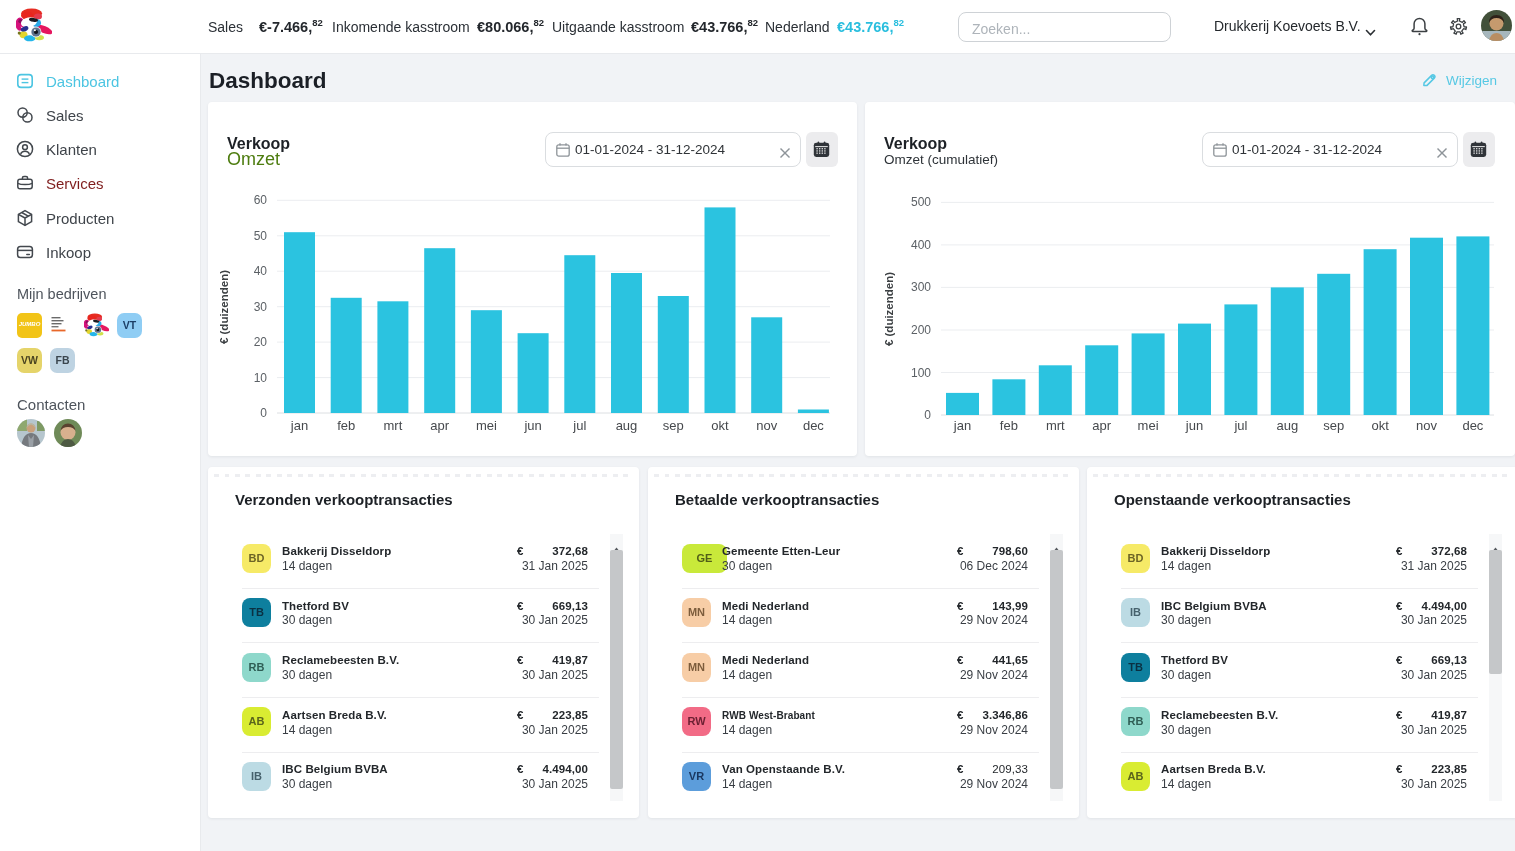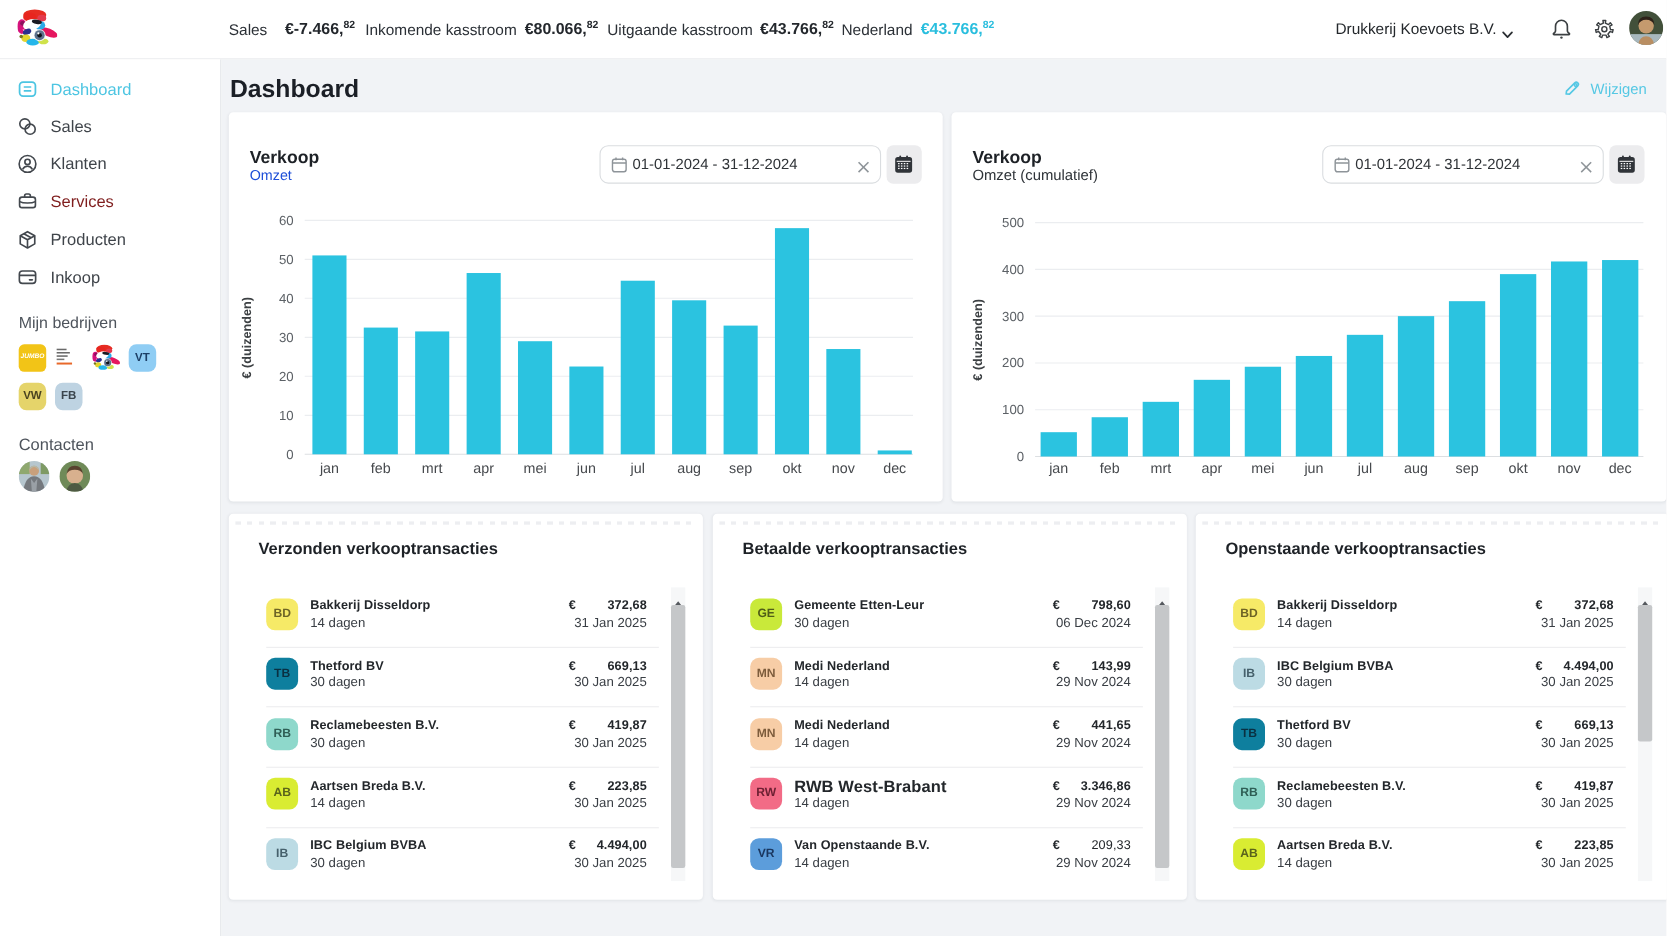--- a/index.html
+++ b/index.html
@@ -32,20 +32,23 @@
         <circle cx="18.9" cy="22.3" r="1" fill="#fff"></circle>
       </svg></div>
     <div class="abs" style="left:208px;top:19px;font-size:14px;color:#2b3036;line-height:16px">Sales</div>
     <div class="abs" style="left:332px;top:19px;font-size:14px;color:#2b3036;line-height:16px">Inkomende kasstroom</div>
     <div class="abs" style="left:552px;top:19px;font-size:14px;color:#2b3036;line-height:16px">Uitgaande kasstroom</div>
     <div class="abs" style="left:765px;top:19px;font-size:14px;color:#2b3036;line-height:16px">Nederland</div>
     <div class="abs" style="left:259px;top:19px;font-size:14.5px;font-weight:bold;color:#23272c;line-height:16px">€-7.466,<sup style="color:#23272c">82</sup></div>
     <div class="abs" style="left:477px;top:19px;font-size:14.5px;font-weight:bold;color:#23272c;line-height:16px">€80.066,<sup style="color:#23272c">82</sup></div>
     <div class="abs" style="left:691px;top:19px;font-size:14.5px;font-weight:bold;color:#23272c;line-height:16px">€43.766,<sup style="color:#23272c">82</sup></div>
     <div class="abs" style="left:837px;top:19px;font-size:14.5px;font-weight:bold;color:#29bede;line-height:16px">€43.766,<sup style="color:#29bede">82</sup></div>
+    <div class="abs" style="left:958px;top:12px;width:213px;height:30px;border:1px solid #ced2d6;border-radius:8px;background:#fff">
+      <div class="abs" style="left:13px;top:8px;font-size:14px;color:#aeb4ba;line-height:16px">Zoeken...</div>
+    </div>
     <div class="abs" style="left:1214px;top:18px;font-size:14px;color:#24282c;line-height:17px">Drukkerij Koevoets B.V.</div>
     <div class="abs" style="left:1365px;top:23px"><svg width="11" height="8" viewBox="0 0 11 8" fill="none" stroke="#2b2f33" stroke-width="1.6">
         <path d="M1.5 1.5 L5.5 5.8 L9.5 1.5" stroke-linecap="round" stroke-linejoin="round"></path>
       </svg></div>
     <div class="abs" style="left:1410px;top:16px"><svg width="19" height="20" viewBox="0 0 19 20" fill="none" stroke="#3c4043" stroke-width="1.5">
         <path d="M9.5 2.4 a5.4 5.4 0 0 1 5.4 5.4 v4.4 c0 .6 .4 1.2 1 1.6 l.7 .5 c.5 .4 .2 1.2 -.5 1.2 H2.9 c-.7 0 -1 -.8 -.5 -1.2 l.7 -.5 c.6 -.4 1 -1 1 -1.6 V7.8 a5.4 5.4 0 0 1 5.4 -5.4 Z" stroke-linejoin="round"></path>
         <circle cx="9.5" cy="18.2" r="1.1" fill="#3c4043" stroke="none"></circle>
       </svg></div>
     <div class="abs" style="left:1449px;top:17px"><svg width="19" height="19" viewBox="0 0 19 19" fill="none" stroke="#3c4043" stroke-width="1.3">
         <path d="M8.6 4.0 L8.2 1.6 L10.8 1.6 L10.4 4.0 L13.3 5.4 L14.9 3.6 L16.5 5.6 L14.4 6.8 L15.1 9.9 L17.5 10.0 L16.9 12.5 L14.7 11.6 L12.7 14.1 L14.1 16.1 L11.8 17.2 L11.1 14.9 L7.9 14.9 L7.2 17.2 L4.9 16.1 L6.3 14.1 L4.3 11.6 L2.1 12.5 L1.5 10.0 L3.9 9.9 L4.6 6.8 L2.5 5.6 L4.1 3.6 L5.7 5.4 Z" stroke-linejoin="round"></path>
@@ -167,21 +170,21 @@
         </g>
       </svg></div>
     <div class="abs" style="left:209px;top:68px;font-size:22.5px;font-weight:bold;color:#1b1f26;line-height:26px">Dashboard</div>
     <div class="abs" style="left:1421px;top:72px"><svg width="16" height="16" viewBox="0 0 16 16" fill="none" stroke="#56c8e4" stroke-width="1.5">
         <path d="M2.8 13.4 L3.1 10.9 L10.6 3.4 a1.9 1.9 0 0 1 2.7 2.7 L5.8 13.6 L2.8 13.4 Z" stroke-linejoin="round"></path>
         <circle cx="11.4" cy="5.3" r="1.2" fill="none"></circle>
       </svg></div>
     <div class="abs" style="left:1446px;top:73px;font-size:13.5px;color:#56c8e4;line-height:15px">Wijzigen</div>
     <div class="card abs" style="left:208px;top:102px;width:649px;height:354px">
       <div class="abs" style="left:19px;top:33px;font-size:16px;font-weight:bold;color:#1d2126;line-height:17px">Verkoop</div>
-      <div class="abs" style="left:19px;top:50px;font-size:13px;color:#1d4ed8;line-height:15px">Omzet</div>
+      <div class="abs" style="left:19px;top:50px;font-size:18px;color:#4d7c0f;line-height:15px">Omzet</div>
       <div class="abs" style="left:337px;top:30px;width:256px;height:35px;background:#fff;border:1px solid #dadde0;border-radius:8px;box-sizing:border-box">
         <div class="abs" style="left:9px;top:9px"><svg width="16" height="16" viewBox="0 0 16 16" fill="none" stroke="#8e9499" stroke-width="1.3">
             <rect x="1.8" y="2.8" width="12.4" height="11.4" rx="2"></rect>
             <line x1="1.8" y1="6.2" x2="14.2" y2="6.2"></line>
             <line x1="5" y1="1.2" x2="5" y2="3.6"></line>
             <line x1="11" y1="1.2" x2="11" y2="3.6"></line>
           </svg></div>
         <div class="abs" style="left:29px;top:9px;font-size:13.5px;color:#2f3337;line-height:15px">01-01-2024 - 31-12-2024</div>
         <div class="abs" style="right:9px;top:12px"><svg width="12" height="12" viewBox="0 0 12 12" stroke="#8e9499" stroke-width="1.4">
             <line x1="1.5" y1="1.5" x2="10.5" y2="10.5"></line>
@@ -365,21 +368,21 @@
       <div class="abs" style="right:51px;top:311px;font-size:12px;color:#393e44;line-height:13px">30 Jan 2025</div>
       <div class="abs" style="left:402px;top:67px;width:13px;height:267px;background:#f6f7f8"></div>
       <div class="abs" style="left:404px;top:72px"><svg width="9" height="6" viewBox="0 0 9 6">
           <path d="M4.5 0.5 L8.5 5.5 H0.5 Z" fill="#55595e"></path>
         </svg></div>
       <div class="abs" style="left:402px;top:83px;width:13px;height:239px;background:#c5c7c9;border-radius:2px"></div>
     </div>
     <div class="card abs" style="left:648px;top:467px;width:431px;height:351px">
       <div class="abs" style="left:6px;right:6px;top:7px;height:3px;background:repeating-linear-gradient(90deg,#edeef1 0 5px,transparent 5px 10.5px)"></div>
       <div class="abs" style="left:27px;top:24px;font-size:15px;font-weight:bold;color:#1d2126">Betaalde verkooptransacties</div>
-      <div class="abs" style="left:34px;top:77px;width:29px;height:29px;border-radius:8px;background:#c9e93a;color:#515e18;font-size:11px;font-weight:bold;text-align:center;line-height:29px">GE</div>
+      <div class="abs" style="left:34px;top:77px;width:45px;height:29px;border-radius:8px;background:#c9e93a;color:#515e18;font-size:11px;font-weight:bold;text-align:center;line-height:29px">GE</div>
       <div class="abs" style="left:74px;top:78px;font-size:11.5px;font-weight:bold;color:#23272b;line-height:13px;letter-spacing:.1px">Gemeente Etten-Leur</div>
       <div class="abs" style="left:74px;top:93px;font-size:12px;color:#393e44;line-height:13px">30 dagen</div>
       <div class="abs" style="left:309px;top:78px;font-size:11.5px;font-weight:bold;color:#23272b;line-height:13px">€</div>
       <div class="abs" style="right:51px;top:78px;font-size:11.5px;font-weight:bold;color:#23272b;line-height:13px;letter-spacing:.1px">798,60</div>
       <div class="abs" style="right:51px;top:93px;font-size:12px;color:#393e44;line-height:13px">06 Dec 2024</div>
       <div class="abs" style="left:34px;top:121px;width:357px;height:1px;background:#ededef"></div>
       <div class="abs" style="left:34px;top:131px;width:29px;height:29px;border-radius:8px;background:#f7cda6;color:#7c5c3c;font-size:11px;font-weight:bold;text-align:center;line-height:29px">MN</div>
       <div class="abs" style="left:74px;top:133px;font-size:11.5px;font-weight:bold;color:#23272b;line-height:13px;letter-spacing:.1px">Medi Nederland</div>
       <div class="abs" style="left:74px;top:147px;font-size:12px;color:#393e44;line-height:13px">14 dagen</div>
       <div class="abs" style="left:309px;top:133px;font-size:11.5px;font-weight:bold;color:#23272b;line-height:13px">€</div>
@@ -387,21 +390,21 @@
       <div class="abs" style="right:51px;top:147px;font-size:12px;color:#393e44;line-height:13px">29 Nov 2024</div>
       <div class="abs" style="left:34px;top:175px;width:357px;height:1px;background:#ededef"></div>
       <div class="abs" style="left:34px;top:186px;width:29px;height:29px;border-radius:8px;background:#f7cda6;color:#7c5c3c;font-size:11px;font-weight:bold;text-align:center;line-height:29px">MN</div>
       <div class="abs" style="left:74px;top:187px;font-size:11.5px;font-weight:bold;color:#23272b;line-height:13px;letter-spacing:.1px">Medi Nederland</div>
       <div class="abs" style="left:74px;top:202px;font-size:12px;color:#393e44;line-height:13px">14 dagen</div>
       <div class="abs" style="left:309px;top:187px;font-size:11.5px;font-weight:bold;color:#23272b;line-height:13px">€</div>
       <div class="abs" style="right:51px;top:187px;font-size:11.5px;font-weight:bold;color:#23272b;line-height:13px;letter-spacing:.1px">441,65</div>
       <div class="abs" style="right:51px;top:202px;font-size:12px;color:#393e44;line-height:13px">29 Nov 2024</div>
       <div class="abs" style="left:34px;top:230px;width:357px;height:1px;background:#ededef"></div>
       <div class="abs" style="left:34px;top:240px;width:29px;height:29px;border-radius:8px;background:#f26b86;color:#6e2033;font-size:11px;font-weight:bold;text-align:center;line-height:29px">RW</div>
-      <div class="abs" style="left:74px;top:242px;font-size:15px;font-weight:bold;color:#23272b;line-height:13px;letter-spacing:.1px">RWB West-Brabant</div>
+      <div class="abs" style="left:74px;top:242px;font-size:10px;font-weight:bold;color:#23272b;line-height:13px;letter-spacing:.1px">RWB West-Brabant</div>
       <div class="abs" style="left:74px;top:257px;font-size:12px;color:#393e44;line-height:13px">14 dagen</div>
       <div class="abs" style="left:309px;top:242px;font-size:11.5px;font-weight:bold;color:#23272b;line-height:13px">€</div>
       <div class="abs" style="right:51px;top:242px;font-size:11.5px;font-weight:bold;color:#23272b;line-height:13px;letter-spacing:.1px">3.346,86</div>
       <div class="abs" style="right:51px;top:257px;font-size:12px;color:#393e44;line-height:13px">29 Nov 2024</div>
       <div class="abs" style="left:34px;top:285px;width:357px;height:1px;background:#ededef"></div>
       <div class="abs" style="left:34px;top:295px;width:29px;height:29px;border-radius:8px;background:#5c9ddb;color:#1a3760;font-size:11px;font-weight:bold;text-align:center;line-height:29px">VR</div>
       <div class="abs" style="left:74px;top:296px;font-size:11.5px;font-weight:bold;color:#23272b;line-height:13px;letter-spacing:.1px">Van Openstaande B.V.</div>
       <div class="abs" style="left:74px;top:311px;font-size:12px;color:#393e44;line-height:13px">14 dagen</div>
       <div class="abs" style="left:309px;top:296px;font-size:11.5px;font-weight:bold;color:#23272b;line-height:13px">€</div>
       <div class="abs" style="right:51px;top:296px;font-size:11.5px;font-weight:normal;color:#23272b;line-height:13px;letter-spacing:.1px">209,33</div>

